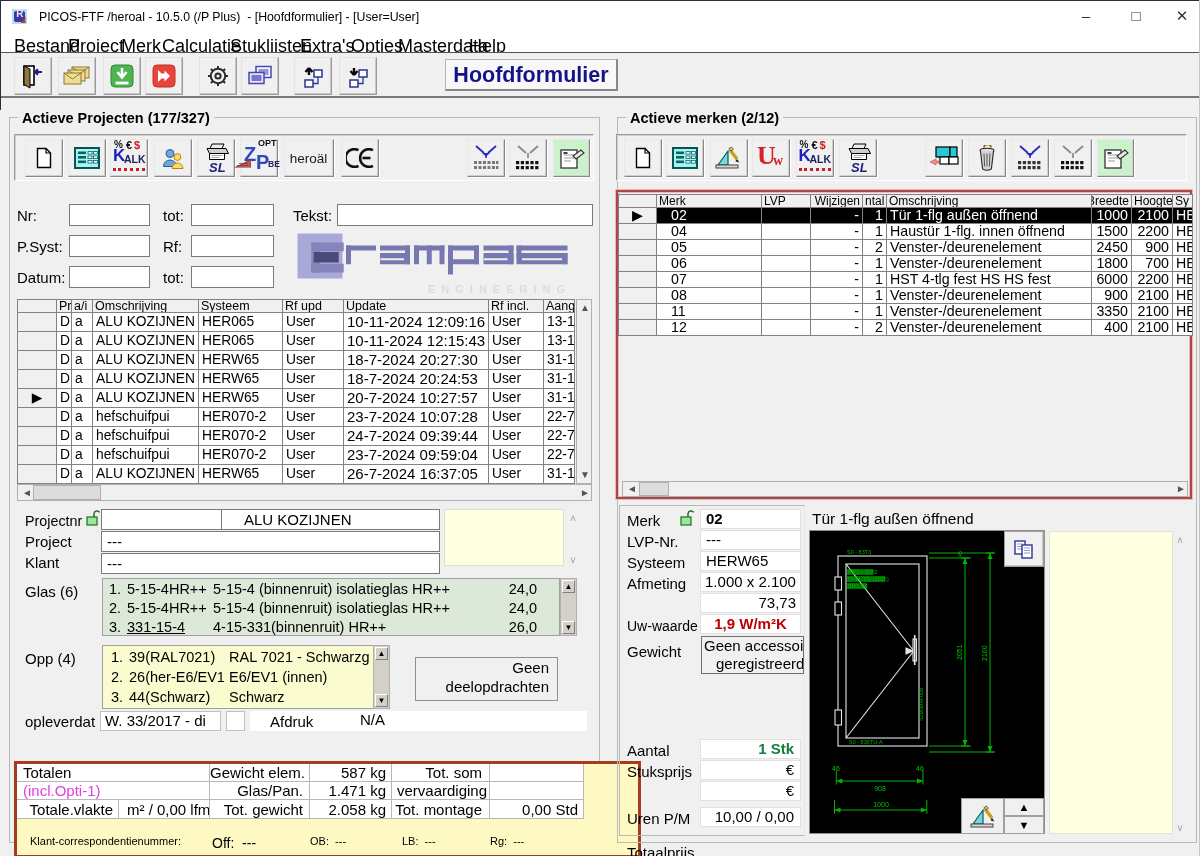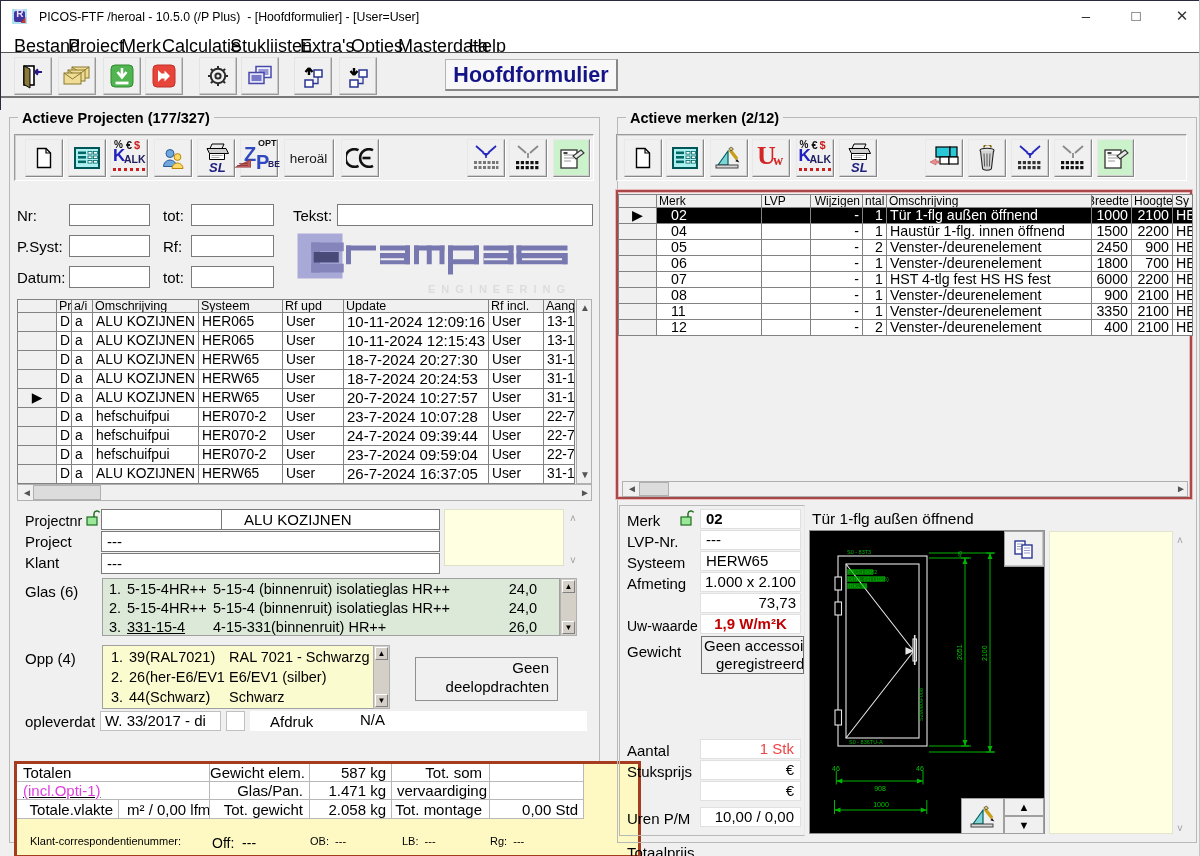--- a/index.html
+++ b/index.html
@@ -48,21 +48,21 @@
 
 .sbar { position:absolute; background:#f0f0f0; border:1px solid #b0b0b0; }
 .sarrow { position:absolute; font-size:10px; color:#555; line-height:1; }
 
 #totbox { position:absolute; left:14px; top:761px; width:627px; height:97px; border:3px solid #a63c1e; background:#fef9c3; }
 #totbox .cell { position:absolute; font-size:15px; white-space:nowrap; }
 .tcell { position:absolute; background:#fff; border-right:1px solid #b8b8b8; border-bottom:1px solid #b8b8b8; font-size:15px; white-space:nowrap; overflow:hidden; }
 
 .redtext { color:#c00000; font-weight:bold; }
 .magenta { color:#e040e0; }
-.bluetext { color:#ef4444; font-weight:normal; }
+.bluetext { color:#15803d; font-weight:bold; }
 body::after { content:""; position:absolute; right:0; top:0; width:1.5px; height:856px; background:#c4c4c4; } body::before { content:""; position:absolute; left:0; top:0; width:1px; height:110px; background:#2b2b40; z-index:50; }
 </style>
 </head>
 <body>
 
 <div id="titlebar">
   <div id="appicon">
       <div class="inner">
         <span>R</span>
       </div>
@@ -510,21 +510,21 @@
   <div class="abs" style="left:1px; bottom:1px; width:13px; height:13px; background:#d4d0c8; border:1px solid #808080; border-left-color:#fff; border-top-color:#fff; font-size:8px; text-align:center; line-height:12px;">▼</div>
 </div>
 
 <div class="lbl" style="left:25px; top:650px;">Opp (4)</div>
 <div class="abs" style="left:102px; top:645px; width:288px; height:64px; background:#fbfbd0; border:1px solid #a0a0a0;">
   <div class="abs" style="left:8px; top:3px; font-size:14.5px;">1.</div>
     <div class="abs" style="left:26px; top:3px; font-size:14.5px;">39(RAL7021)</div>
     <div class="abs" style="left:126px; top:3px; font-size:14.5px;">RAL 7021 - Schwarzg</div>
   <div class="abs" style="left:8px; top:23px; font-size:14.5px;">2.</div>
     <div class="abs" style="left:26px; top:23px; font-size:14.5px;">26(her-E6/EV1</div>
-    <div class="abs" style="left:126px; top:23px; font-size:14.5px;">E6/EV1 (silber)</div>
+    <div class="abs" style="left:126px; top:23px; font-size:14.5px;">E6/EV1 (innen)</div>
   <div class="abs" style="left:8px; top:43px; font-size:14.5px;">3.</div>
     <div class="abs" style="left:26px; top:43px; font-size:14.5px;">44(Schwarz)</div>
     <div class="abs" style="left:126px; top:43px; font-size:14.5px;">Schwarz</div>
 </div>
 <div class="sbar" style="left:373px; top:645px; width:17px; height:64px; background:#d4d0c8;">
   <div class="abs" style="left:1px; top:1px; width:13px; height:13px; background:#d4d0c8; border:1px solid #808080; border-left-color:#fff; border-top-color:#fff; font-size:8px; text-align:center; line-height:12px;">▲</div>
   <div class="abs" style="left:1px; bottom:1px; width:13px; height:13px; background:#d4d0c8; border:1px solid #808080; border-left-color:#fff; border-top-color:#fff; font-size:8px; text-align:center; line-height:12px;">▼</div>
 </div>
 
 <div class="abs" style="left:415px; top:657px; width:143px; height:44px; border:1px solid #909090; background:#f0f0f0;">
@@ -537,21 +537,21 @@
 <div class="fld" style="left:226px; top:711px; width:19px; height:20px; border:1px solid #c0c0c0;"></div>
 <div class="lbl" style="left:270px; top:713px; z-index:2;">Afdruk</div>
 <div class="fld" style="left:250px; top:711px; width:337px; height:20px; border:none; font-size:15px; padding-left:110px; line-height:18px;">N/A</div>
 
 <div id="totbox">
   <div class="tcell" style="left:0; top:0; width:193px; height:18px; padding:0 0 0 6px; line-height:18px;">Totalen</div>
   <div class="tcell" style="left:193px; top:0; width:100px; height:18px; text-align:right; padding:0 6px 0 0; line-height:18px;">Gewicht elem.</div>
   <div class="tcell" style="left:293px; top:0; width:82px; height:18px; text-align:right; padding:0 5px 0 0; line-height:18px;">587 kg</div>
   <div class="tcell" style="left:375px; top:0; width:98px; height:18px; text-align:right; padding:0 7px 0 0; line-height:18px;">Tot. som</div>
   <div class="tcell" style="left:473px; top:0; width:94px; height:18px; line-height:18px;"></div>
-  <div class="tcell" style="left:0; top:18px; width:193px; height:18px; padding:0 0 0 6px; line-height:18px;text-decoration:underline;"><span class="magenta">(incl.Opti-1)</span></div>
+  <div class="tcell" style="left:0; top:18px; width:193px; height:18px; padding:0 0 0 6px; line-height:18px;"><span class="magenta">(incl.Opti-1)</span></div>
   <div class="tcell" style="left:193px; top:18px; width:100px; height:18px; text-align:right; padding:0 6px 0 0; line-height:18px;">Glas/Pan.</div>
   <div class="tcell" style="left:293px; top:18px; width:82px; height:18px; text-align:right; padding:0 5px 0 0; line-height:18px;">1.471 kg</div>
   <div class="tcell" style="left:375px; top:18px; width:98px; height:18px; padding:0 0 0 5px; line-height:18px;">vervaardiging</div>
   <div class="tcell" style="left:473px; top:18px; width:94px; height:18px; line-height:18px;"></div>
   <div class="tcell" style="left:0; top:36px; width:102px; height:19px; text-align:right; padding:0 5px 0 0; line-height:19px;">Totale.vlakte</div>
   <div class="tcell" style="left:102px; top:36px; width:91px; height:19px; padding:0 0 0 8px; line-height:19px;">m² / 0,00 lfm</div>
   <div class="tcell" style="left:193px; top:36px; width:100px; height:19px; text-align:right; padding:0 6px 0 0; line-height:19px;">Tot. gewicht</div>
   <div class="tcell" style="left:293px; top:36px; width:82px; height:19px; text-align:right; padding:0 5px 0 0; line-height:19px;">2.058 kg</div>
   <div class="tcell" style="left:375px; top:36px; width:98px; height:19px; text-align:right; padding:0 7px 0 0; line-height:19px;">Tot. montage</div>
   <div class="tcell" style="left:473px; top:36px; width:94px; height:19px; text-align:right; padding:0 5px 0 0; line-height:19px;">0,00 Std</div>

